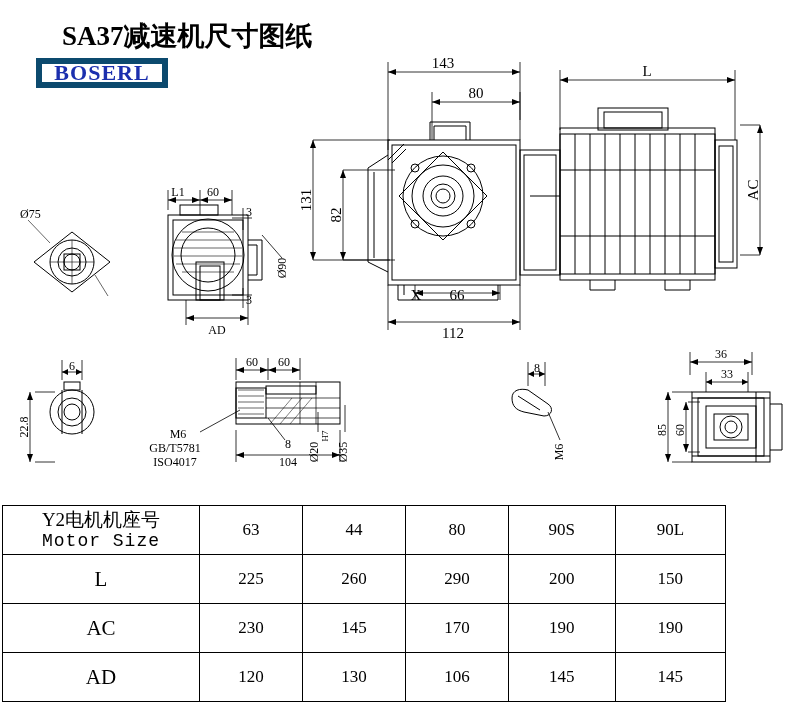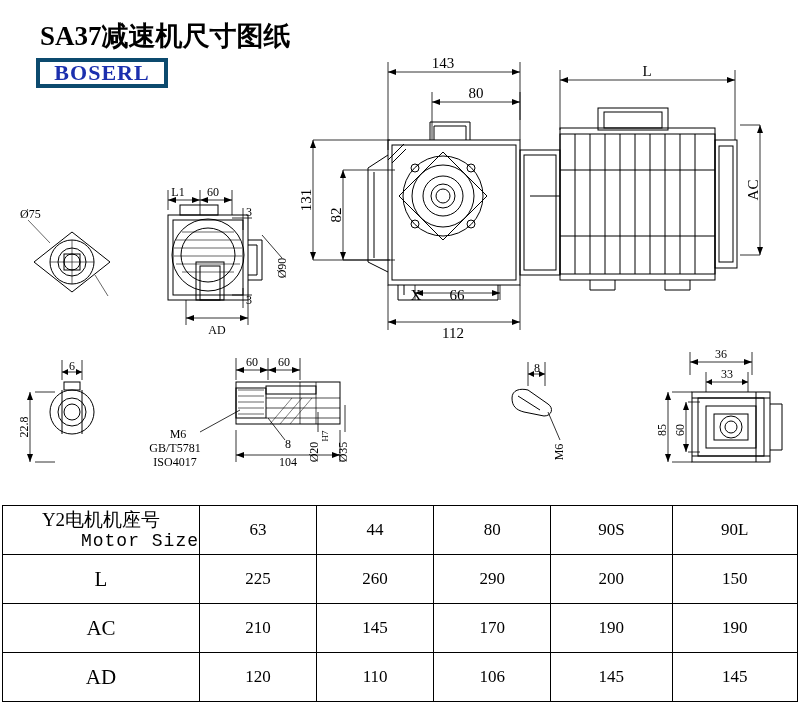--- a/index.html
+++ b/index.html
@@ -6,30 +6,30 @@
   body{
     width:800px;height:705px;
     background:#ffffff;
     font-family:"Liberation Serif",serif;
     color:#000;
     position:relative;
     overflow:hidden;
   }
   .abs{position:absolute;}
   #title{
-    left:40px;top:18px;
+    left:62px;top:18px;
     font-size:27px;
     font-weight:bold;
     letter-spacing:0px;
     white-space:nowrap;
   }
   #logo{
     left:36px;top:58px;
     width:132px;height:30px;
-    border:4px solid #0c4a6e;
+    border:6px solid #0c4a6e;
     box-sizing:border-box;
     display:flex;align-items:center;justify-content:center;
   }
   #logo span{
     color:#1b2fae;
     font-family:"Liberation Serif",serif;
     font-weight:bold;
     font-size:22px;
     letter-spacing:1px;
   }
@@ -41,41 +41,41 @@
   }
   .smalltext{
     font-family:"Liberation Serif",serif;
     font-size:12px;
     fill:#000;
   }
   
   #spec-table{
     position:absolute;
     left:2px;top:505px;
-    width:796px;
+    width:724px;
     border-collapse:collapse;
     font-family:"Liberation Serif",serif;
   }
   #spec-table td{
     border:1px solid #000;
     text-align:center;
     font-size:17px;
     height:48px;
     padding:0;
   }
   #spec-table td.rowhead{
     width:196px;
     font-size:21px;
   }
   #spec-table td.hdr-cn{
     font-size:19px;
     line-height:1.15;
   }
   .cnline{display:block;font-size:19px;}
-  .enline{display:block;font-size:18px;letter-spacing:1px;font-family:"Liberation Mono",monospace;text-align:right;}
+  .enline{display:block;font-size:18px;letter-spacing:1px;font-family:"Liberation Mono",monospace;}
 </style>
 </head>
 <body>
 
 <div class="abs" id="title">SA37减速机尺寸图纸</div>
 
 <div class="abs" id="logo">
   <span>BOSERL</span>
 </div>
 
@@ -455,28 +455,28 @@
     <tr>
       <td class="rowhead">L</td>
       <td>225</td>
       <td>260</td>
       <td>290</td>
       <td>200</td>
       <td>150</td>
     </tr>
     <tr>
       <td class="rowhead">AC</td>
-      <td>210</td>
+      <td>230</td>
       <td>145</td>
       <td>170</td>
       <td>190</td>
       <td>190</td>
     </tr>
     <tr>
       <td class="rowhead">AD</td>
       <td>120</td>
-      <td>110</td>
+      <td>130</td>
       <td>106</td>
       <td>145</td>
       <td>145</td>
     </tr>
   </tbody>
 </table>
 
 </body></html>

